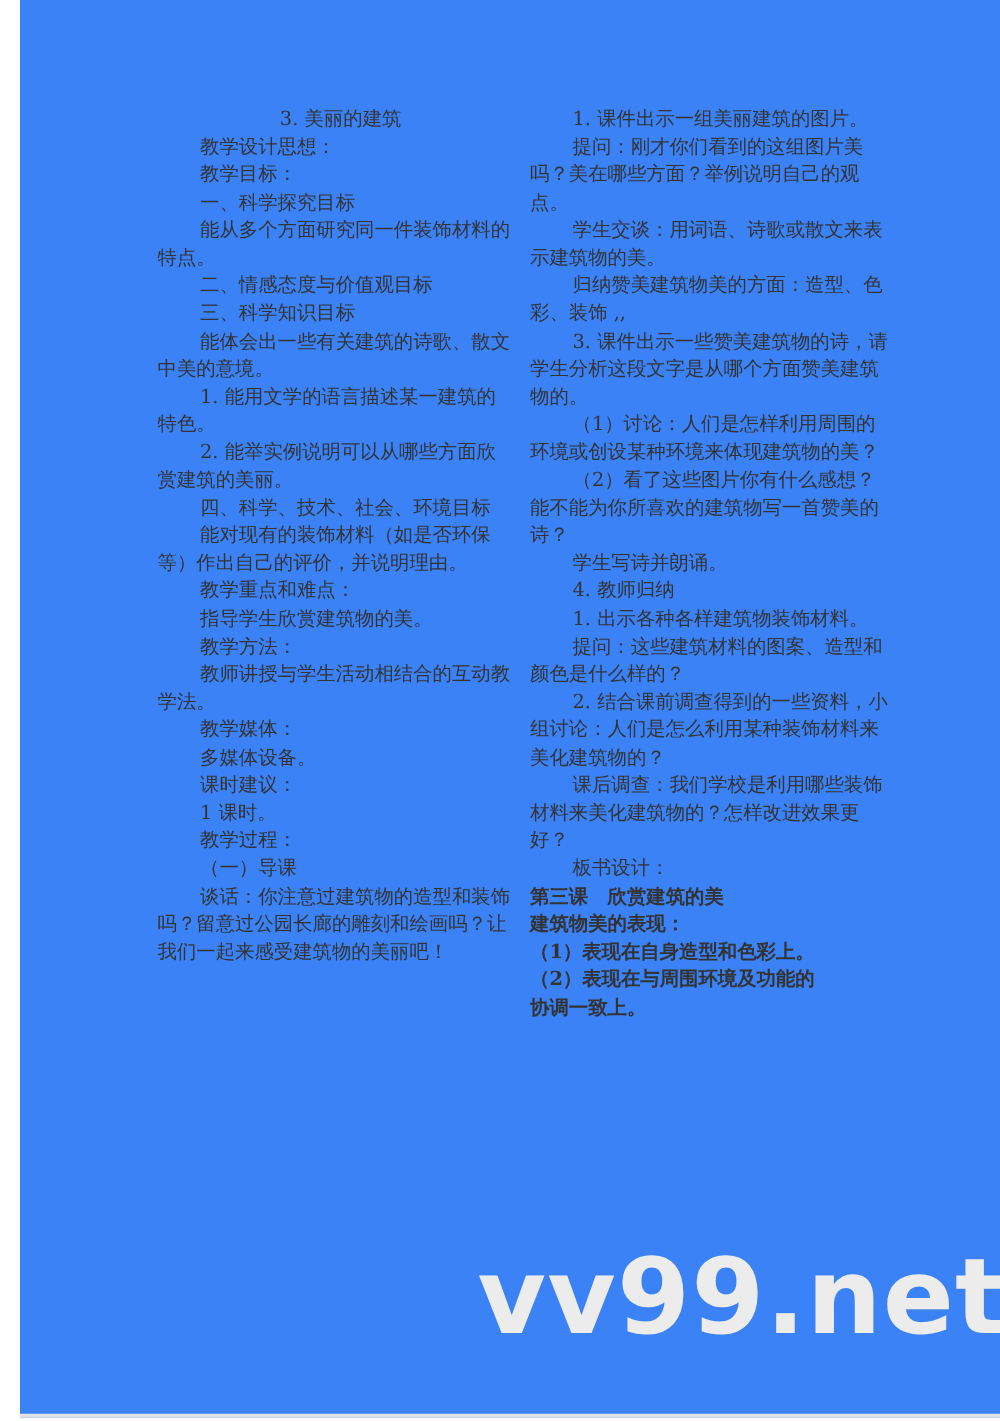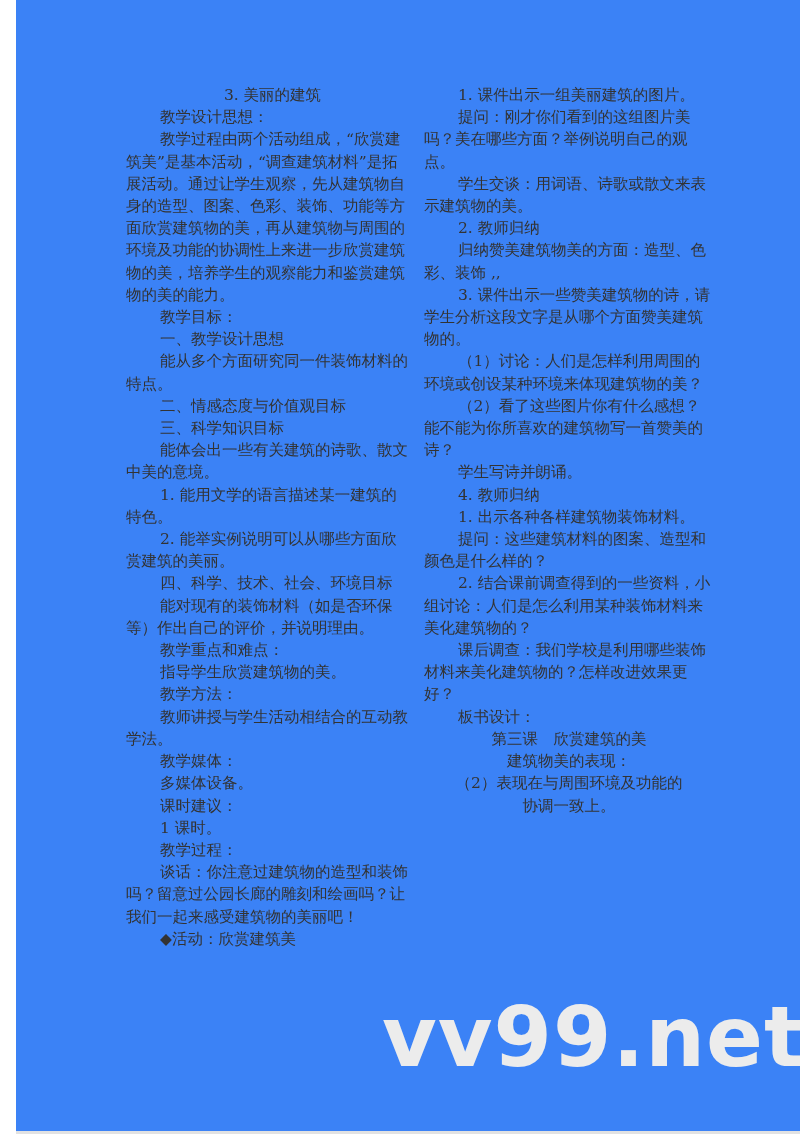--- a/index.html
+++ b/index.html
@@ -10,72 +10,71 @@
     .page {
       position: absolute; left: 16px; top: 0; width: 795px; height: 1131px;
       background: #3b82f6; border-right: 2px solid #e6e6e6; border-bottom: 3px solid #e2e2e2;
     }
     .col { position: absolute; top: 84px; font-size: 15.5px; line-height: 22.2px; }
     .col.left { left: 110px; width: 285px; }
     .col.right { left: 408px; width: 290px; }
     .col p { margin: 0; }
     .ind { text-indent: 34px; }
     .ind2 { text-indent: 44px; }
-    .center { text-align: center; }
+    .center { text-align: left; font-weight: bold; }
     .title { text-align: center; padding-left: 8px; }
     .watermark {
       position: absolute; left: 366px; top: 995px; font-family: "DejaVu Sans", sans-serif;
       font-weight: bold; font-size: 84px; letter-spacing: 1px; color: #ececec; line-height: 1;
     }
   </style>
 </head>
 <body>
 
 <div class="page">
   <div class="col left" id="left-col">
       <p class="title">3. 美丽的建筑</p>
       <p class="ind">教学设计思想：</p>
-      <p class="ind">教学过程由两个活动组成，“欣赏建筑美”是基本活动，“调查建筑材料”是拓展活动。通过让学生观察，先从建筑物自身的造型、图案、色彩、装饰、功能等方面欣赏建筑物的美，再从建筑物与周围的环境及功能的协调性上来进一步欣赏建筑物的美，培养学生的观察能力和鉴赏建筑物的美的能力。</p>
       <p class="ind">教学目标：</p>
-      <p class="ind">一、教学设计思想</p>
+      <p class="ind">一、科学探究目标</p>
       <p class="ind">能从多个方面研究同一件装饰材料的特点。</p>
       <p class="ind">二、情感态度与价值观目标</p>
       <p class="ind">三、科学知识目标</p>
       <p class="ind">能体会出一些有关建筑的诗歌、散文中美的意境。</p>
       <p class="ind">1. 能用文学的语言描述某一建筑的特色。</p>
       <p class="ind">2. 能举实例说明可以从哪些方面欣赏建筑的美丽。</p>
       <p class="ind">四、科学、技术、社会、环境目标</p>
       <p class="ind">能对现有的装饰材料（如是否环保等）作出自己的评价，并说明理由。</p>
       <p class="ind">教学重点和难点：</p>
       <p class="ind">指导学生欣赏建筑物的美。</p>
       <p class="ind">教学方法：</p>
       <p class="ind">教师讲授与学生活动相结合的互动教学法。</p>
       <p class="ind">教学媒体：</p>
       <p class="ind">多媒体设备。</p>
       <p class="ind">课时建议：</p>
       <p class="ind">1 课时。</p>
       <p class="ind">教学过程：</p>
+      <p class="ind">（一）导课</p>
       <p class="ind">谈话：你注意过建筑物的造型和装饰吗？留意过公园长廊的雕刻和绘画吗？让我们一起来感受建筑物的美丽吧！</p>
-      <p class="ind">◆活动：欣赏建筑美</p>
     </div>
   <div class="col right" id="right-col">
       <p class="ind">1. 课件出示一组美丽建筑的图片。</p>
       <p class="ind">提问：刚才你们看到的这组图片美吗？美在哪些方面？举例说明自己的观点。</p>
       <p class="ind">学生交谈：用词语、诗歌或散文来表示建筑物的美。</p>
-      <p class="ind">2. 教师归纳</p>
       <p class="ind">归纳赞美建筑物美的方面：造型、色彩、装饰 ,,</p>
       <p class="ind">3. 课件出示一些赞美建筑物的诗，请学生分析这段文字是从哪个方面赞美建筑物的。</p>
       <p class="ind">（1）讨论：人们是怎样利用周围的环境或创设某种环境来体现建筑物的美？</p>
       <p class="ind">（2）看了这些图片你有什么感想？能不能为你所喜欢的建筑物写一首赞美的诗？</p>
       <p class="ind">学生写诗并朗诵。</p>
       <p class="ind">4. 教师归纳</p>
       <p class="ind">1. 出示各种各样建筑物装饰材料。</p>
       <p class="ind">提问：这些建筑材料的图案、造型和颜色是什么样的？</p>
       <p class="ind">2. 结合课前调查得到的一些资料，小组讨论：人们是怎么利用某种装饰材料来美化建筑物的？</p>
       <p class="ind">课后调查：我们学校是利用哪些装饰材料来美化建筑物的？怎样改进效果更好？</p>
       <p class="ind">板书设计：</p>
       <p class="center">第三课　欣赏建筑的美</p>
       <p class="center">建筑物美的表现：</p>
+      <p class="center">（1）表现在自身造型和色彩上。</p>
       <p class="center">（2）表现在与周围环境及功能的</p>
       <p class="center">协调一致上。</p>
     </div>
   <div class="watermark">vv99.net</div>
 </div>
 
 </body></html>

